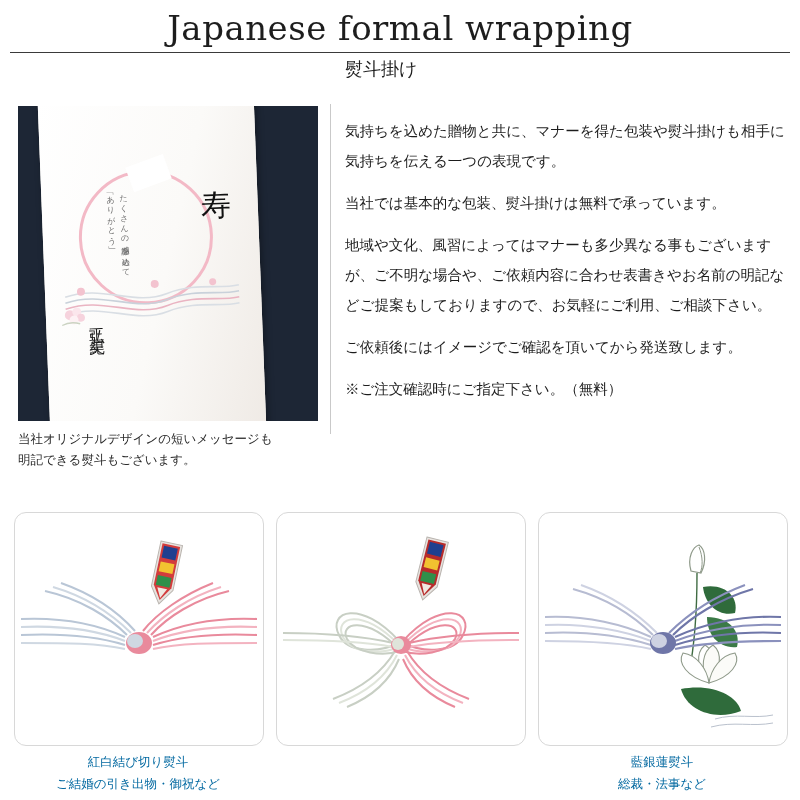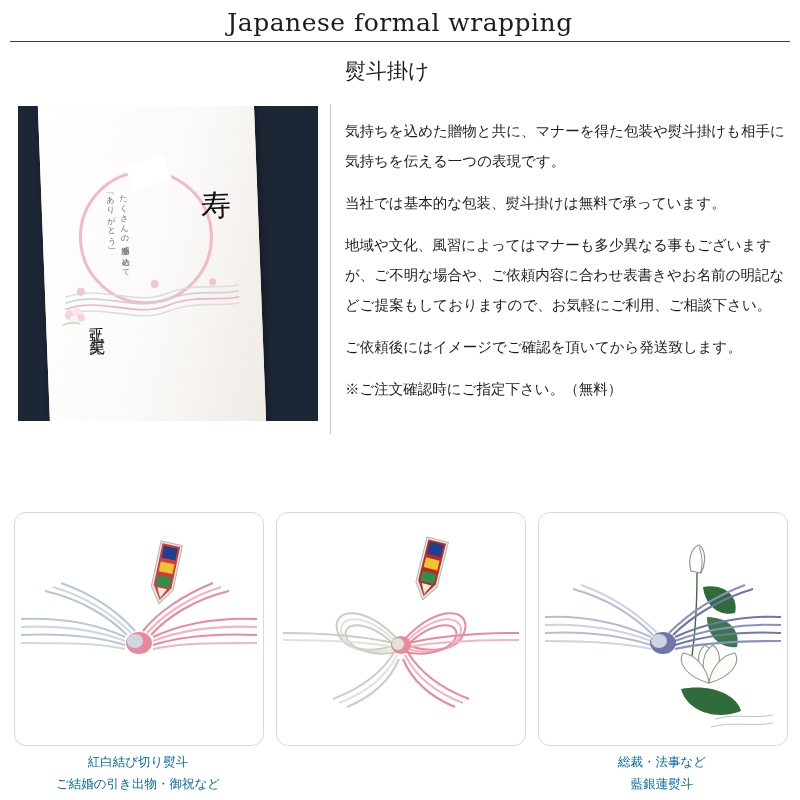--- a/index.html
+++ b/index.html
@@ -25,31 +25,31 @@
     position: absolute;
     left: 10px;
     top: 8px;
     width: 780px;
     text-align: center;
     border-bottom: 1px solid #3a3a3a;
     padding-bottom: 4px;
   }
   .header-title {
     font-family: "DejaVu Serif", serif;
-    font-size: 25px;
+    font-size: 34px;
     letter-spacing: 0.5px;
     color: #1d1d1d;
   }
 
   
   .sub-title {
     position: absolute;
     left: 345px;
     top: 57px;
-    font-size: 21px;
+    font-size: 18px;
     font-family: "DejaVu Sans", sans-serif;
     color: #1d1d1d;
   }
 
   
   .photo-block {
     position: absolute;
     left: 18px;
     top: 106px;
     width: 300px;
@@ -241,20 +241,24 @@
         <svg class="sakura" viewBox="0 0 34 24">
           <circle cx="10" cy="10" r="5" fill="#f6d3dd"></circle>
           <circle cx="17" cy="7" r="4.5" fill="#fbe6ec"></circle>
           <circle cx="21" cy="13" r="4" fill="#f6d3dd"></circle>
           <circle cx="14" cy="15" r="4.5" fill="#fdf1f4"></circle>
           <path d="M2 20 Q10 16 20 19" stroke="#cbd3c2" stroke-width="1.4" fill="none"></path>
         </svg>
 
         <div class="names">正弘 美紀</div>
       </div>
+    </div>
+    <div class="photo-caption">
+      <div>当社オリジナルデザインの短いメッセージも</div>
+      <div>明記できる熨斗もございます。</div>
     </div>
   </div>
 
   <div class="text-col">
     <p>気持ちを込めた贈物と共に、マナーを得た包装や熨斗掛けも相手に気持ちを伝える一つの表現です。</p>
     <p>当社では基本的な包装、熨斗掛けは無料で承っています。</p>
     <p>地域や文化、風習によってはマナーも多少異なる事もございますが、ご不明な場合や、ご依頼内容に合わせ表書きやお名前の明記などご提案もしておりますので、お気軽にご利用、ご相談下さい。</p>
     <p>ご依頼後にはイメージでご確認を頂いてから発送致します。</p>
     <p>※ご注文確認時にご指定下さい。（無料）</p>
   </div>
@@ -392,19 +396,19 @@
             <path d="M242 120 C200 118 162 124 136 132" stroke="#6f76a8"></path>
             <path d="M242 128 C200 128 162 130 136 136" stroke="#8b91bd"></path>
             <path d="M214 76 C180 86 152 104 134 122" stroke="#6f76a8"></path>
             <path d="M206 72 C174 84 148 102 130 120" stroke="#8b91bd"></path>
           </g>
           <ellipse cx="124" cy="130" rx="13" ry="11" fill="#6f76a8"></ellipse>
           <ellipse cx="120" cy="128" rx="8" ry="7" fill="#ced2e2"></ellipse>
         </svg>
       </div>
       <div class="card-caption">
+        <div>藍銀蓮熨斗</div>
         <div>総裁・法事など</div>
-        <div>藍銀蓮熨斗</div>
       </div>
     </div>
 
   </div>
 </div>
 
 </body></html>

